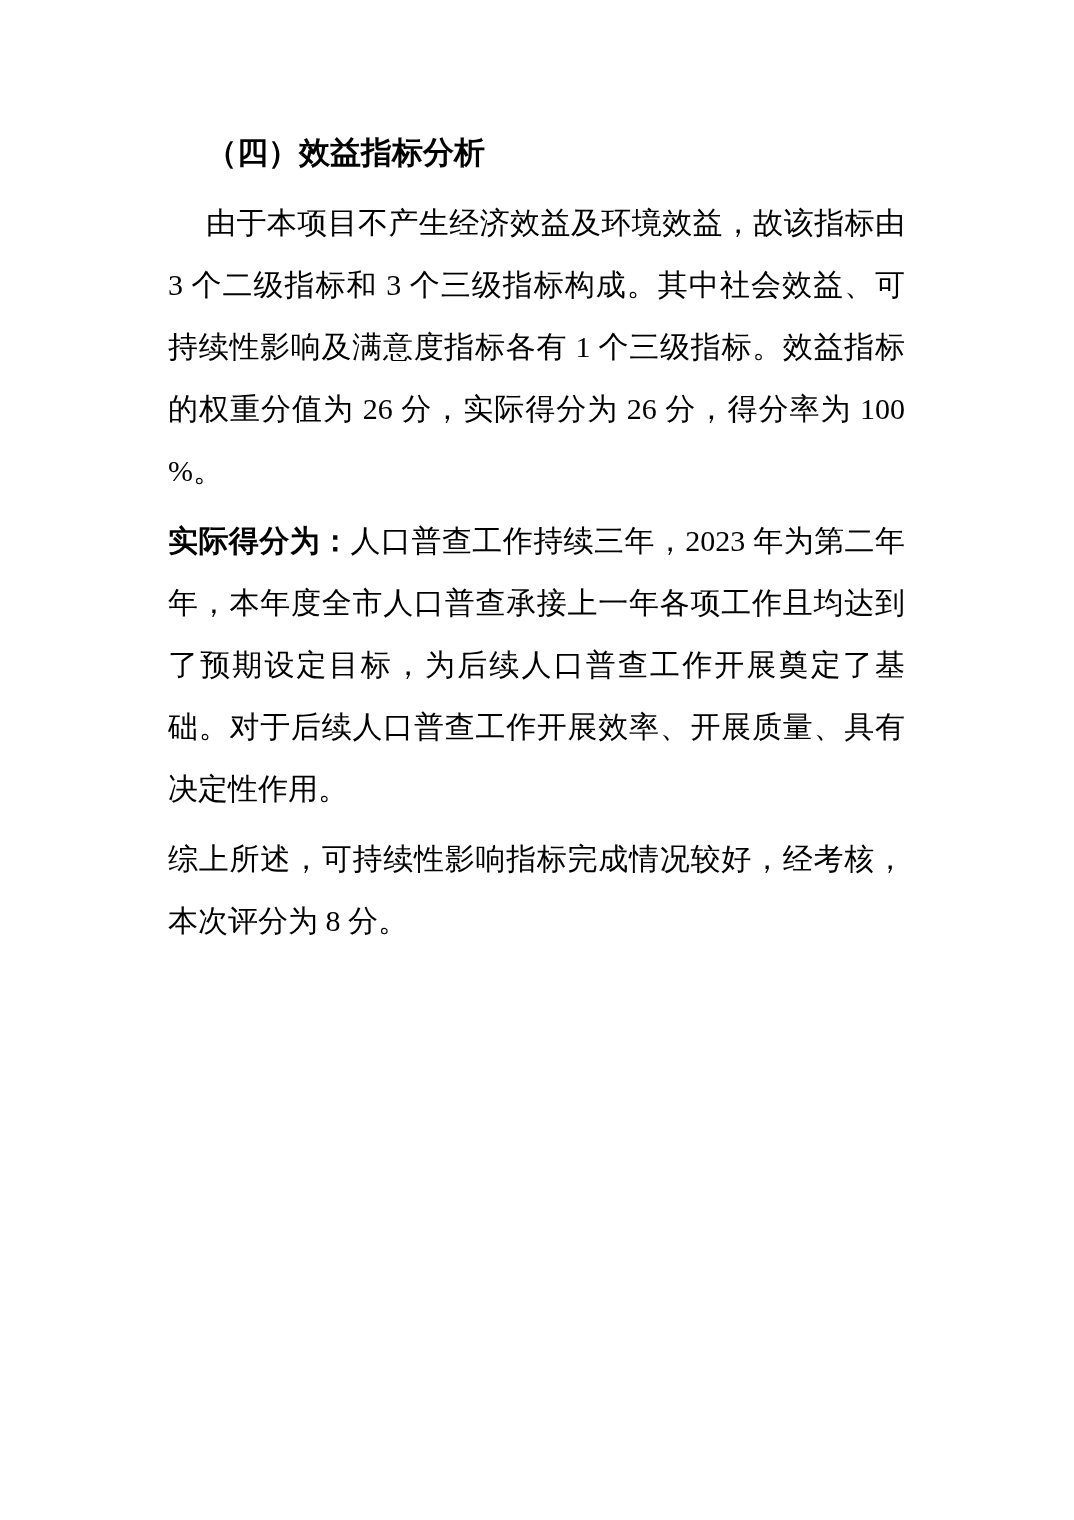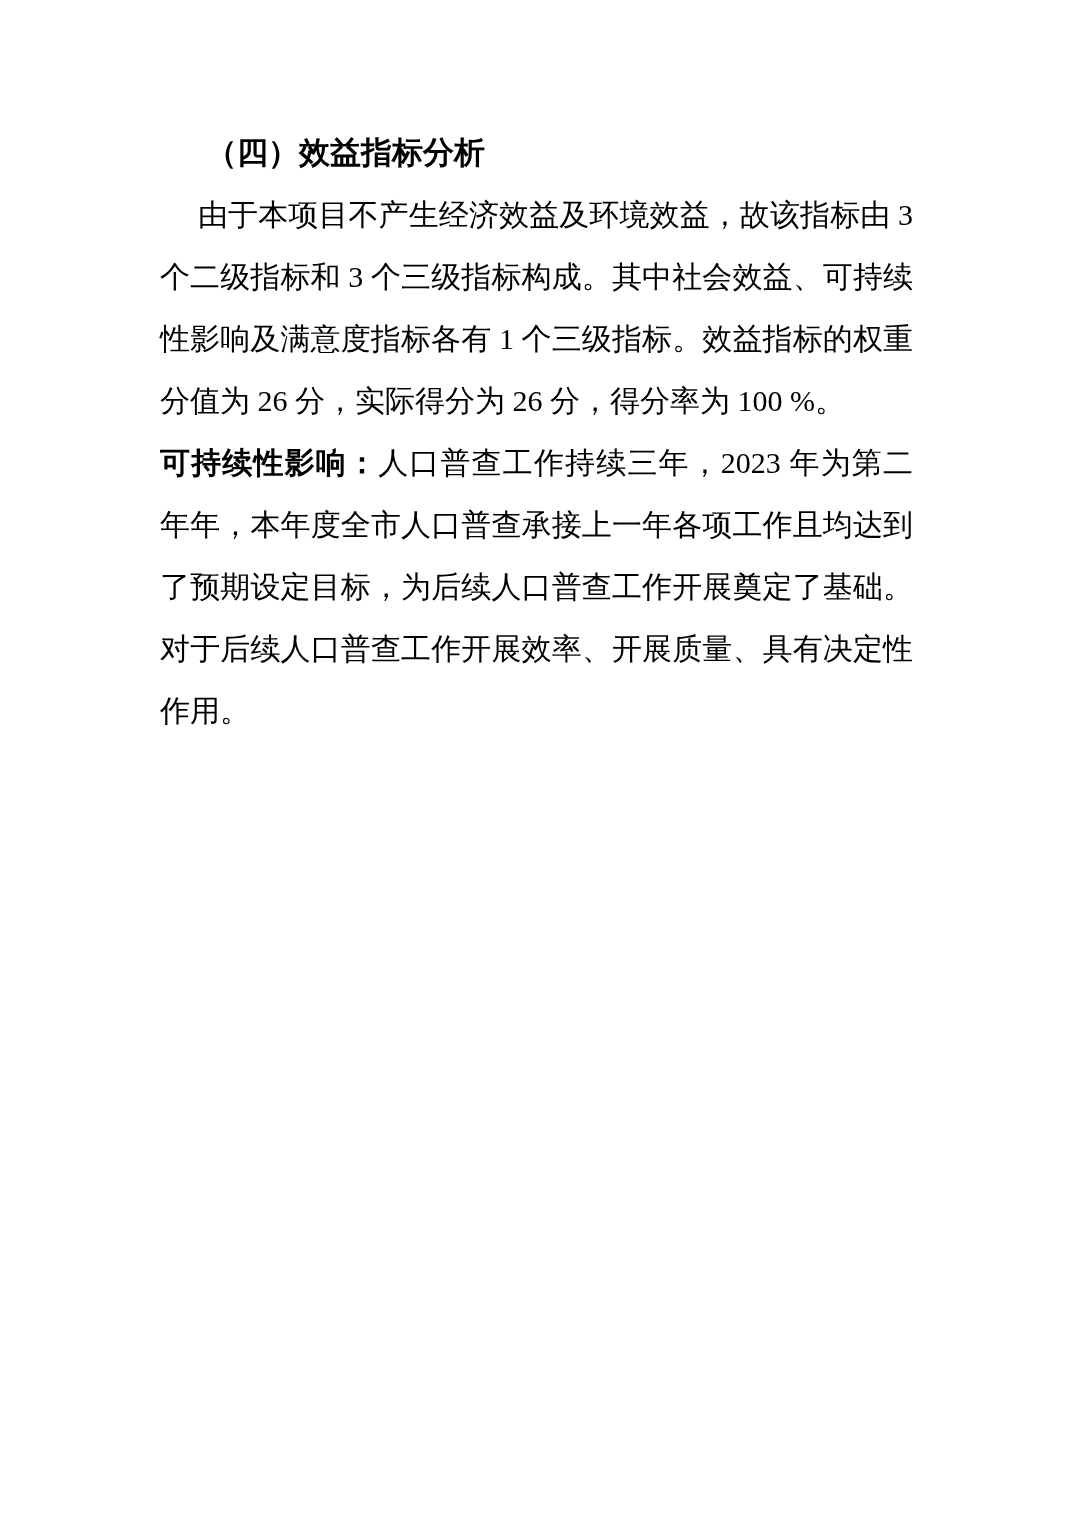--- a/index.html
+++ b/index.html
@@ -28,21 +28,21 @@
   }
   .heading {
     margin: 0;
     padding-left: 46px;
     font-size: 31px;
     font-weight: bold;
     line-height: 62px;
     white-space: nowrap;
   }
   .para {
-    margin: 0;
+    margin: 8px;
     font-size: 30px;
     line-height: 62px;
     text-align: justify;
     text-justify: inter-ideograph;
   }
   .para.first-indent {
     text-indent: 38px;
   }
   .lead {
     font-weight: bold;
@@ -63,19 +63,20 @@
 
 <div class="page">
   <div class="content">
 
     <h2 class="heading">（四）效益指标分析</h2>
 
     <p class="para first-indent"><span>由于本项目不产生经济效益及环境效益，故该指标由 3 个二级指标和 3 个三级指标构成。其中社会效益、可持续性影响及满意度指标各有 1 个三级指标。效益指标的权重分值为 26 分，实际得分为 26 分，得分率为 100 %。</span></p>
 
 
 
-    <p class="para"><span class="lead">可持续性影响：</span><span>人口普查工作持续三年，2023 年为第二年年，本年度全市人口普查承接上一年各项工作且均达到了预期设定目标，为后续人口普查工作开展奠定了基础。对于后续人口普查工作开展效率、开展质量、具有决定性作用。</span></p>
+    <p class="para"><span class="lead">实际得分为：</span><span>人口普查工作持续三年，2023 年为第二年年，本年度全市人口普查承接上一年各项工作且均达到了预期设定目标，为后续人口普查工作开展奠定了基础。对于后续人口普查工作开展效率、开展质量、具有决定性作用。</span></p>
 
+    <p class="para"><span>综上所述，可持续性影响指标完成情况较好，经考核，本次评分为 8 分。</span></p>
 
   </div>
 
   <div class="page-number">— 43 —</div>
 </div>
 
 </body></html>

